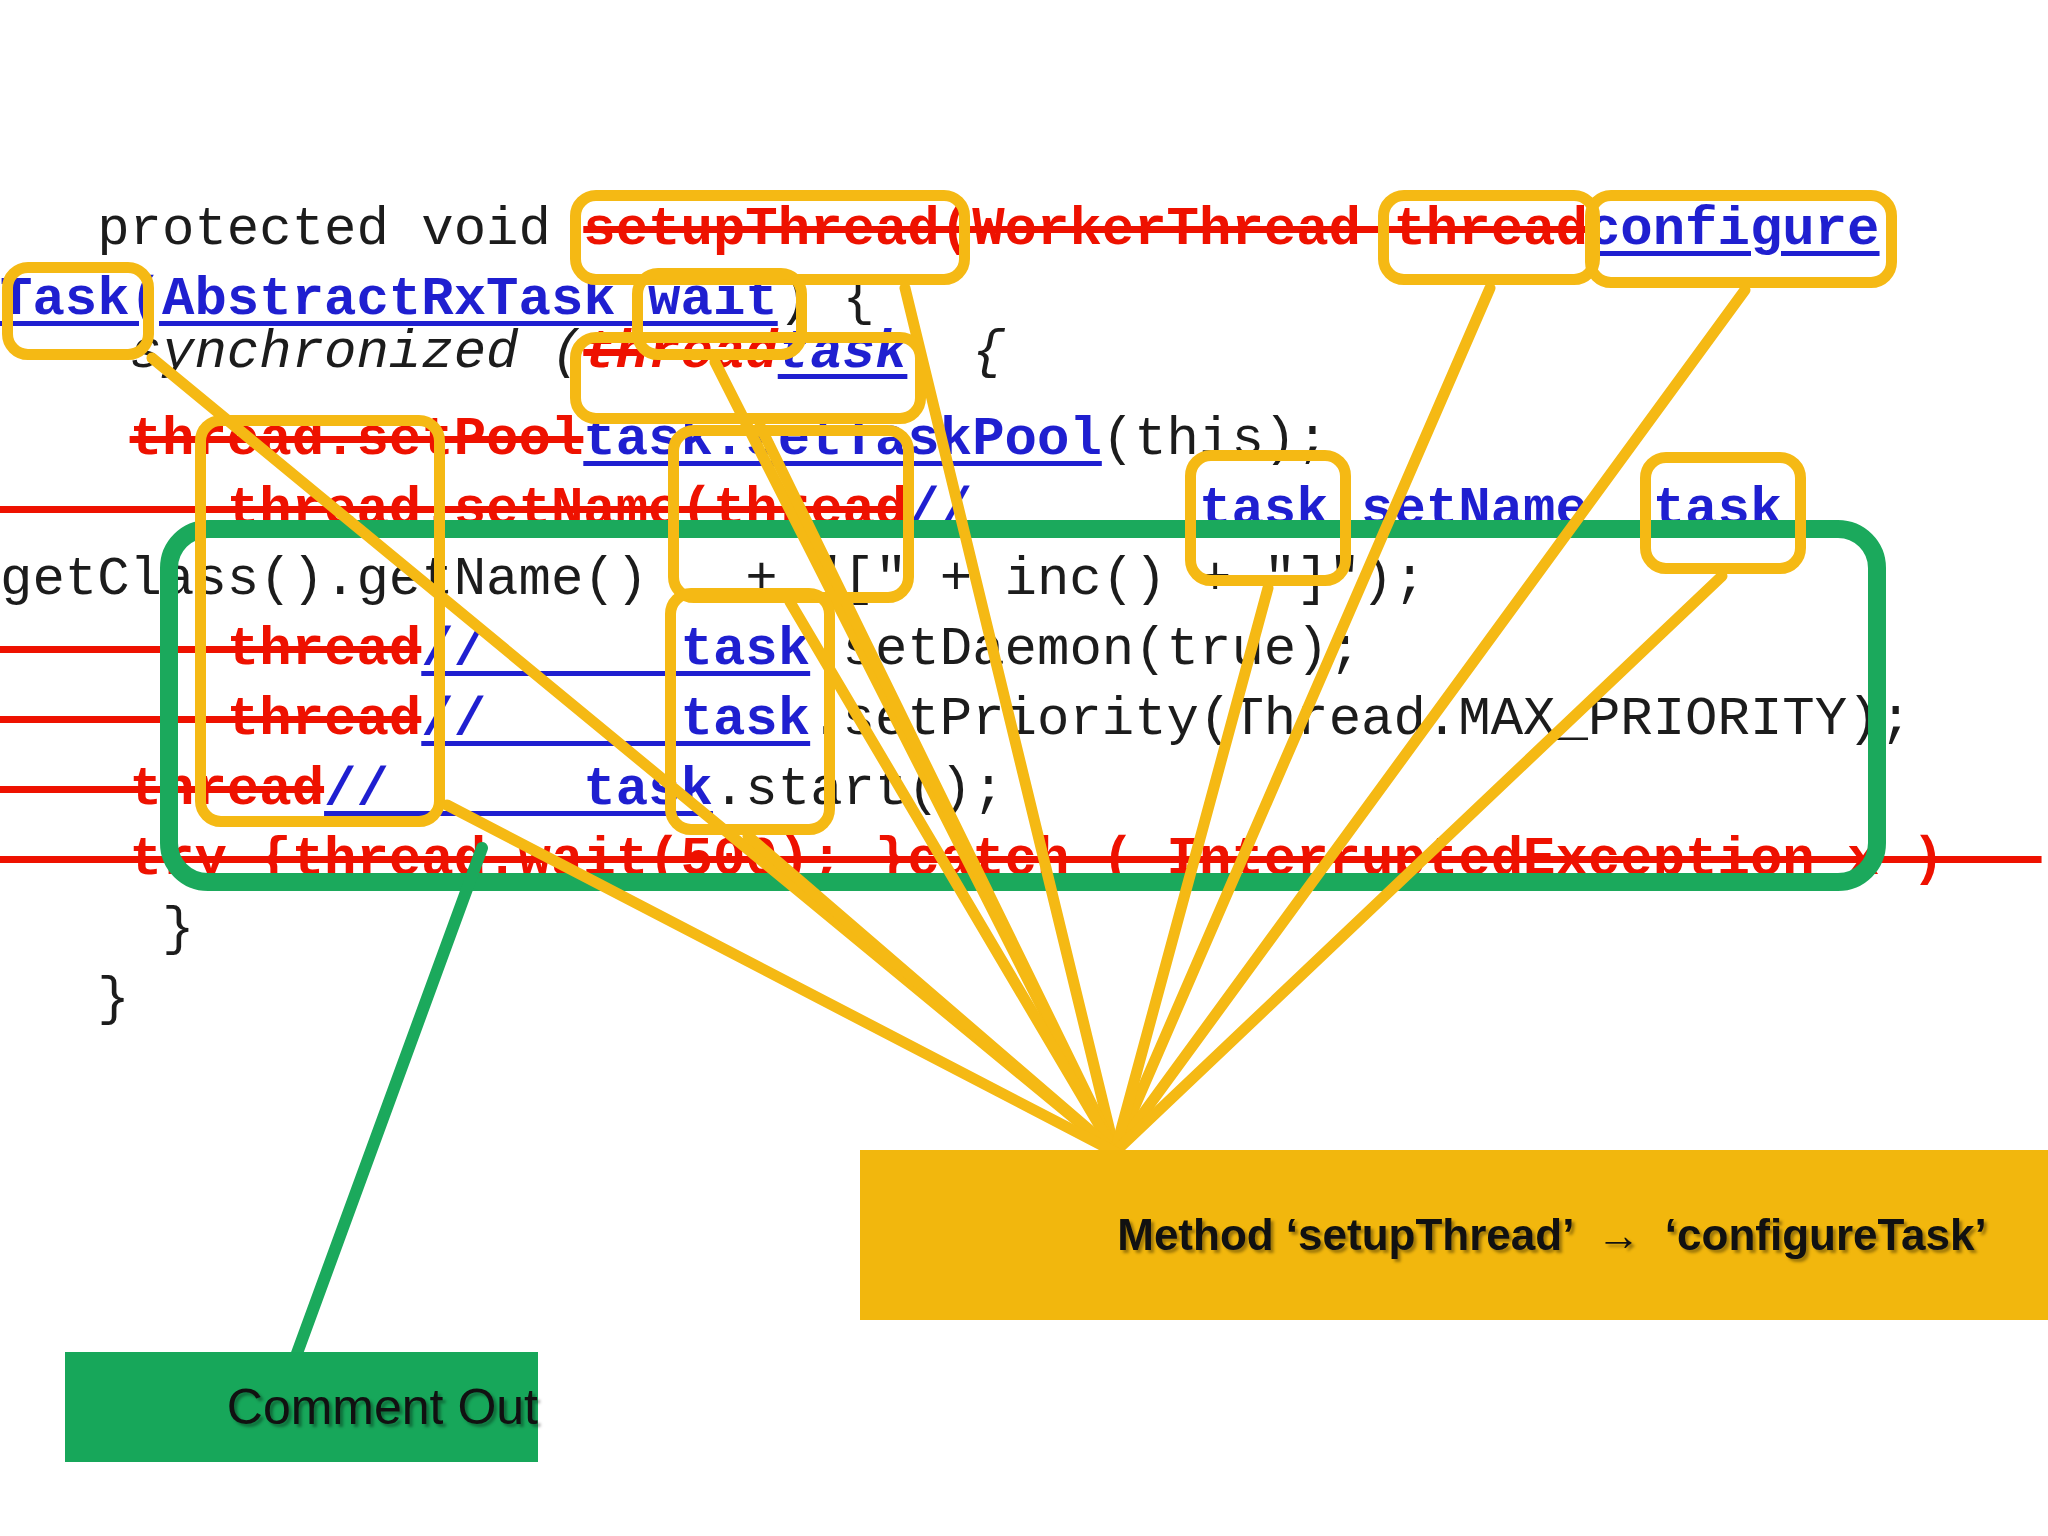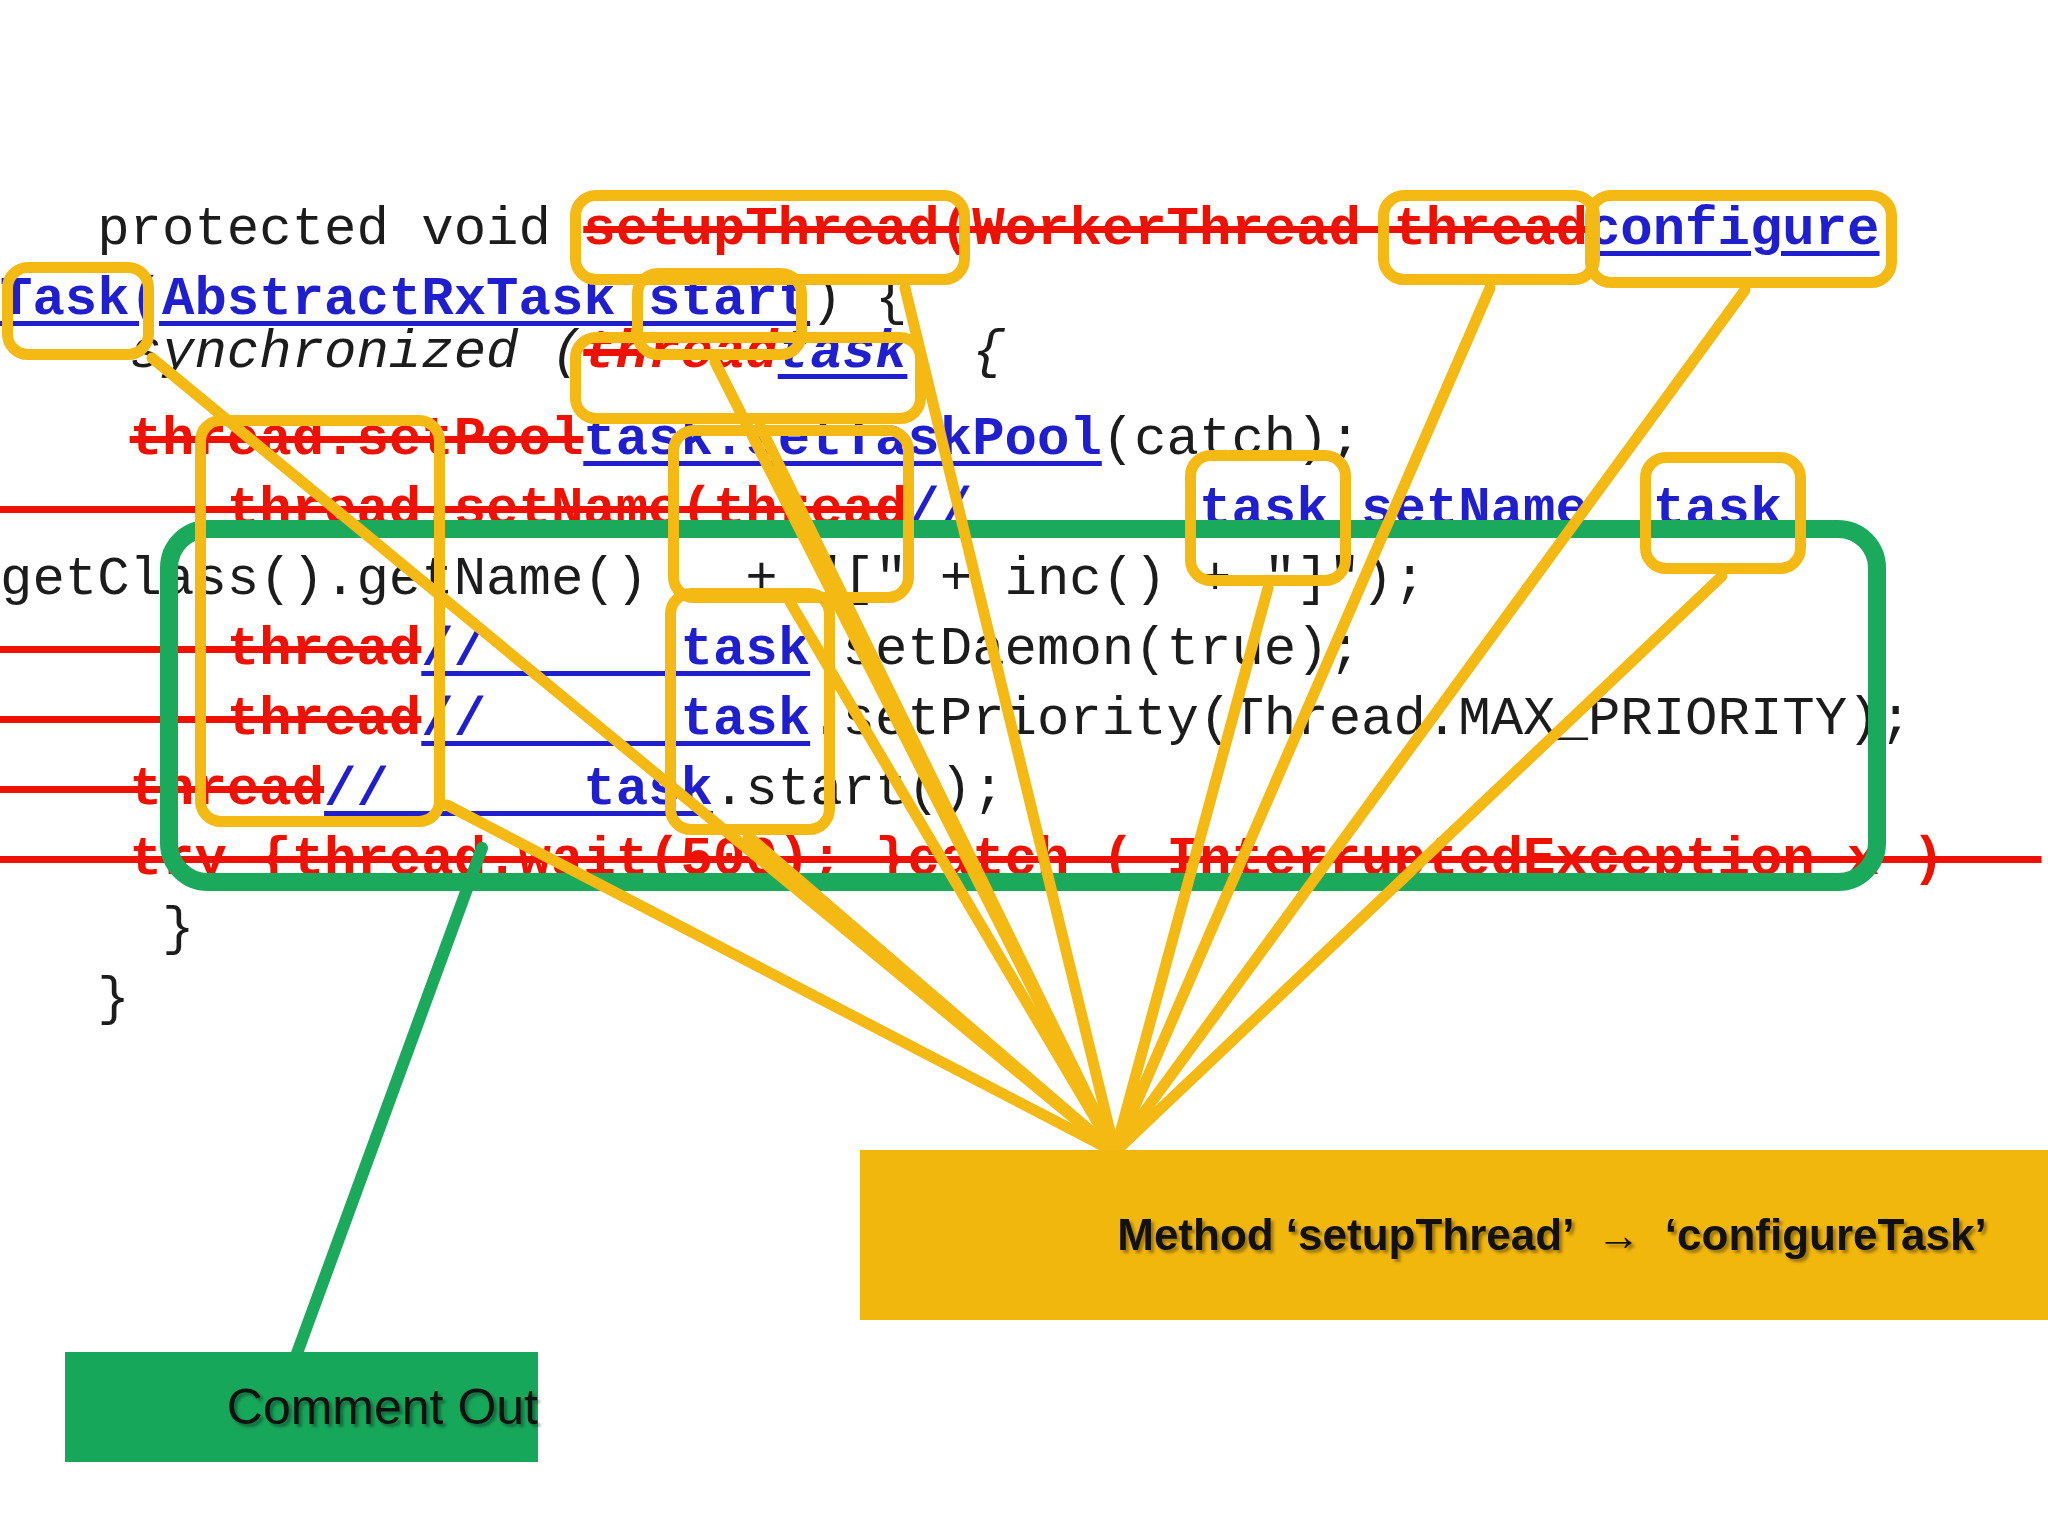--- a/index.html
+++ b/index.html
@@ -57,23 +57,23 @@
 </style>
 </head>
 <body>
 
 <div class="slide">
 
 
   <main class="code">
     <div id="code-lines">
         <div class="code-line" style="top: 195px;"><span class="seg-plain">   protected void </span><span class="seg-del">setupThread(WorkerThread thread</span><span class="seg-ins">configure</span></div>
-        <div class="code-line" style="top: 265px;"><span class="seg-ins">Task(AbstractRxTask start</span><span class="seg-plain">) {</span></div>
+        <div class="code-line" style="top: 265px;"><span class="seg-ins">Task(AbstractRxTask wait</span><span class="seg-plain">) {</span></div>
         <div class="code-line" style="top: 318px; font-style: italic;"><span class="seg-plain">    synchronized (</span><span class="seg-del">thread</span><span class="seg-ins">task</span><span class="seg-plain">  {</span></div>
-        <div class="code-line" style="top: 405px;"><span class="seg-plain">    </span><span class="seg-del">thread.setPool</span><span class="seg-ins">task.setTaskPool</span><span class="seg-plain">(catch);</span></div>
+        <div class="code-line" style="top: 405px;"><span class="seg-plain">    </span><span class="seg-del">thread.setPool</span><span class="seg-ins">task.setTaskPool</span><span class="seg-plain">(this);</span></div>
         <div class="code-line" style="top: 475px;"><span class="seg-del">       thread.setName(thread</span><span class="seg-ins">//       task.setName  task</span></div>
         <div class="code-line" style="top: 545px;"><span class="seg-plain">getClass().getName()   + "[" + inc() + "]");</span></div>
         <div class="code-line" style="top: 615px;"><span class="seg-del">       thread</span><span class="seg-ins">//      task</span><span class="seg-plain">.setDaemon(true);</span></div>
         <div class="code-line" style="top: 685px;"><span class="seg-del">       thread</span><span class="seg-ins">//      task</span><span class="seg-plain">.setPriority(Thread.MAX_PRIORITY);</span></div>
         <div class="code-line" style="top: 755px;"><span class="seg-del">    thread</span><span class="seg-ins">//      task</span><span class="seg-plain">.start();</span></div>
         <div class="code-line" style="top: 825px;"><span class="seg-del">    try {thread.wait(500); }catch ( InterruptedException x )   </span></div>
         <div class="code-line" style="top: 895px;"><span class="seg-plain">     }</span></div>
         <div class="code-line" style="top: 965px;"><span class="seg-plain">   }</span></div>
       </div>
 

